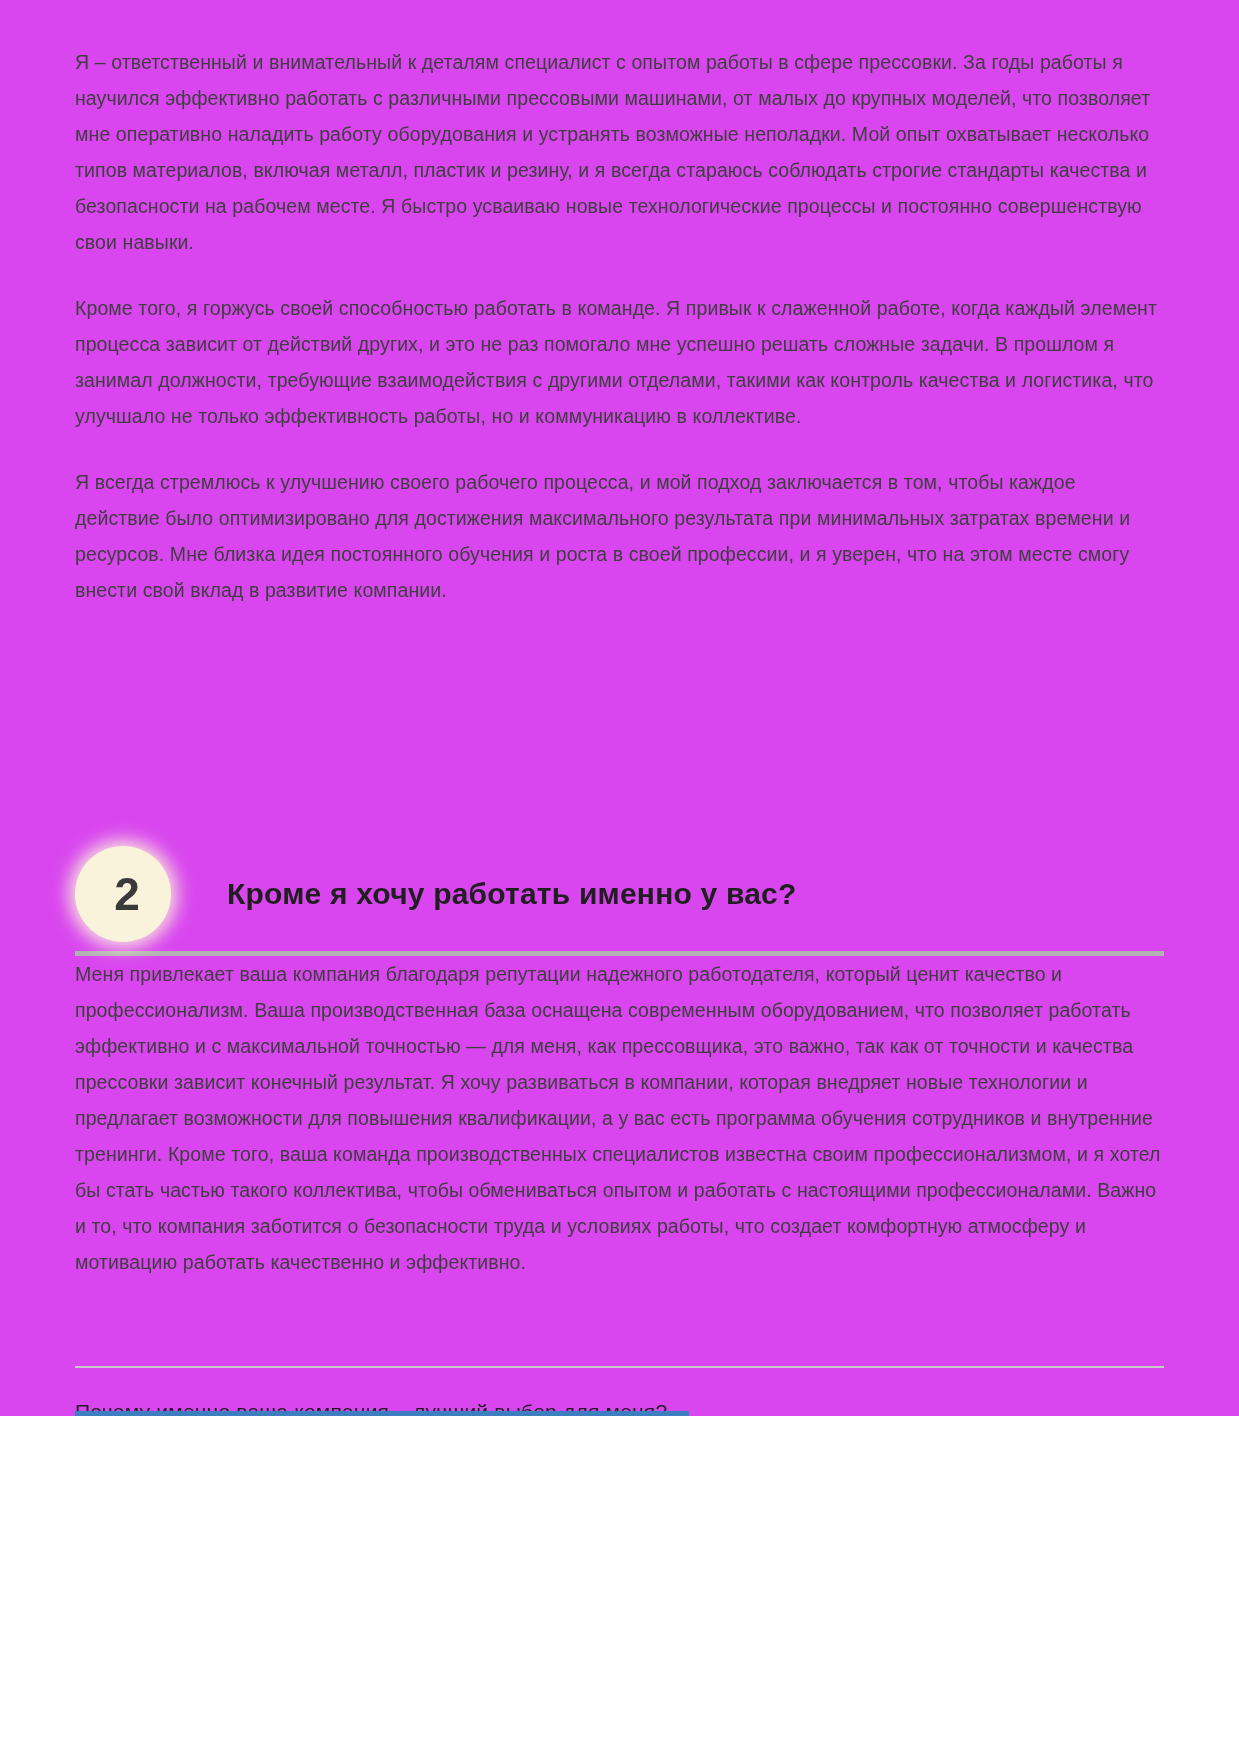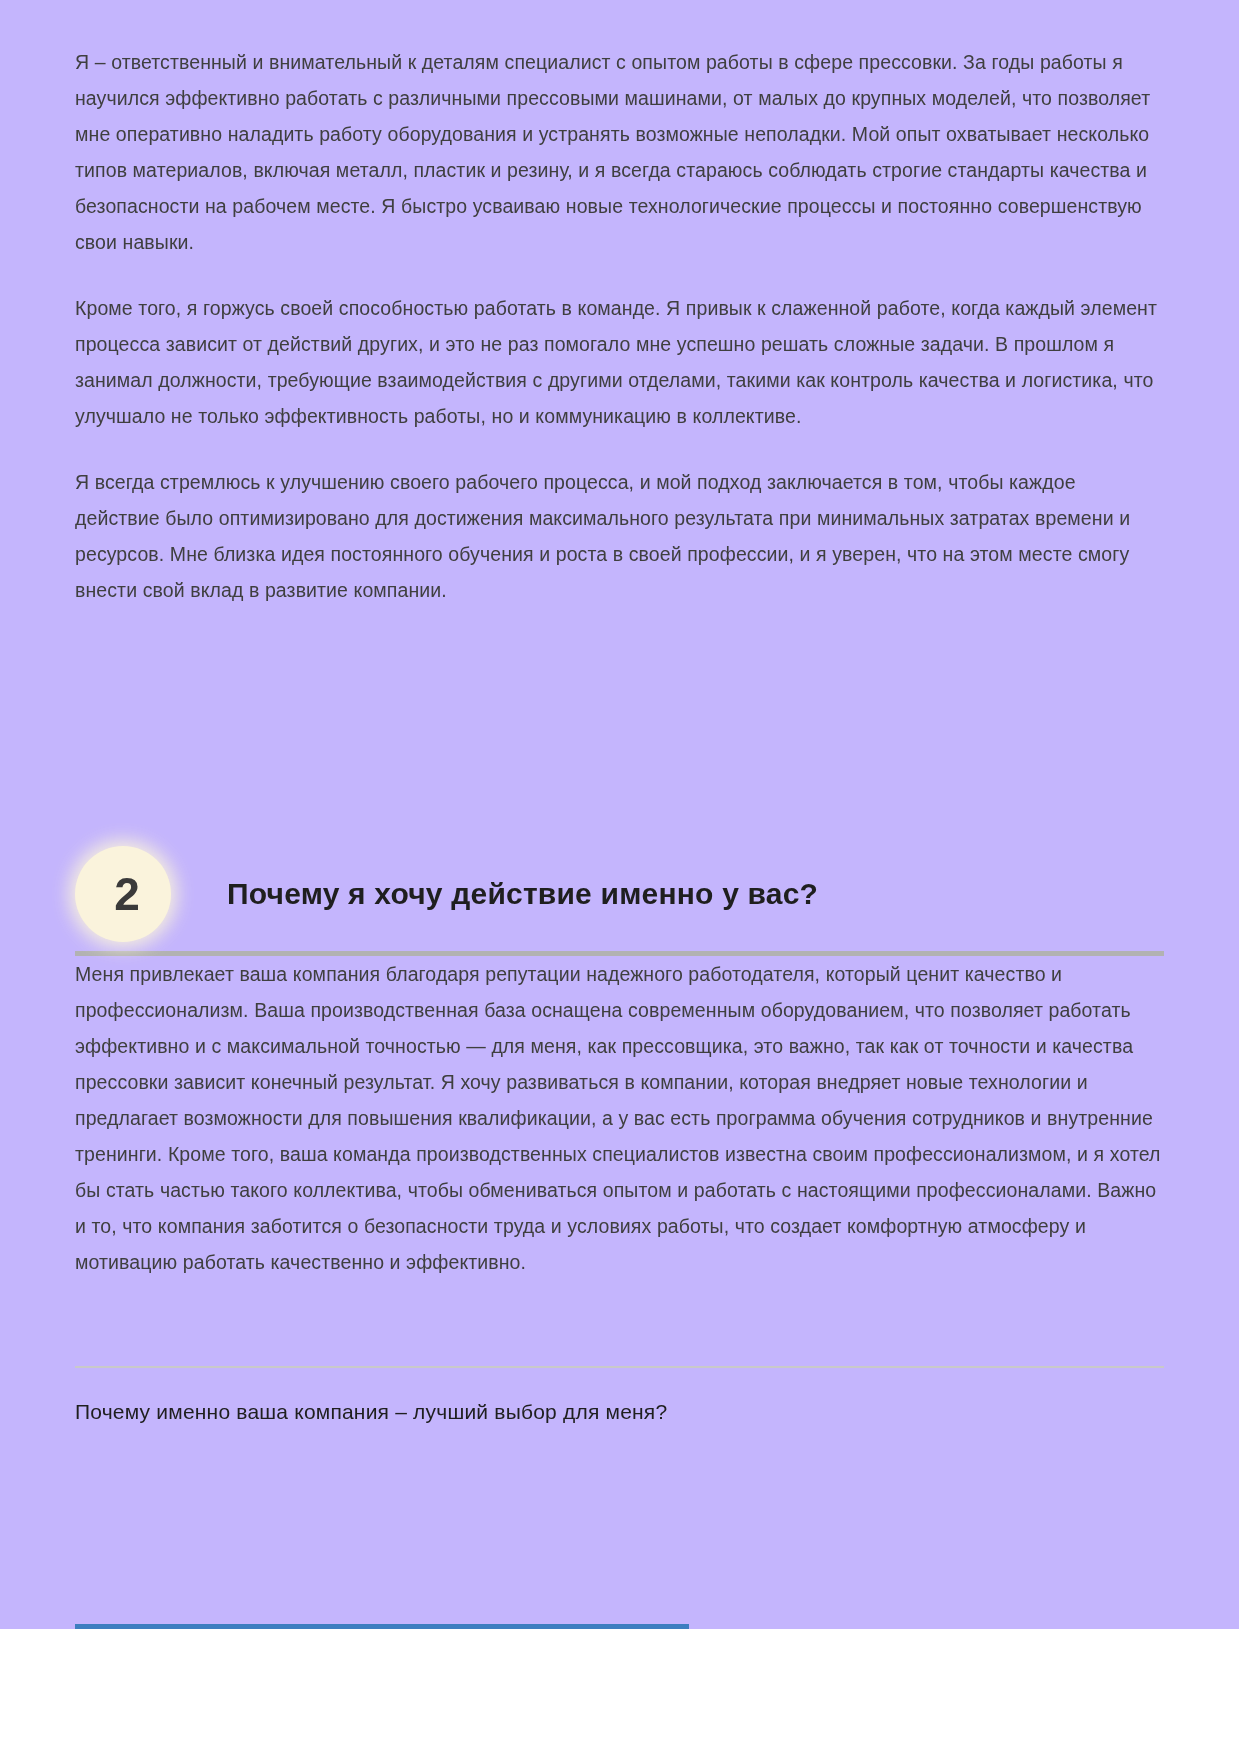--- a/index.html
+++ b/index.html
@@ -1,21 +1,21 @@
 <!DOCTYPE html>
 <html lang="ru"><head>
 <meta charset="utf-8">
 <style>
   * { margin: 0; padding: 0; box-sizing: border-box; }
   html, body { background: #ffffff; }
   .page {
     position: relative;
     width: 1239px;
-    height: 1629px;
-    background: #c4b5fd;
+    height: 1416px;
+    background: #d946ef;
     overflow: hidden;
     font-family: "Liberation Sans", "DejaVu Sans", sans-serif;
     color: #3f3f3f;
   }
   .content {
     position: relative;
     width: 1089px;
     margin-left: 75px;
     padding-top: 44px;
   }
@@ -94,21 +94,21 @@
   <div class="content">
 
     <p class="body-par">Я – ответственный и внимательный к деталям специалист с опытом работы в сфере прессовки. За годы работы я научился эффективно работать с различными прессовыми машинами, от малых до крупных моделей, что позволяет мне оперативно наладить работу оборудования и устранять возможные неполадки. Мой опыт охватывает несколько типов материалов, включая металл, пластик и резину, и я всегда стараюсь соблюдать строгие стандарты качества и безопасности на рабочем месте. Я быстро усваиваю новые технологические процессы и постоянно совершенствую свои навыки.</p>
     <p class="body-par">Кроме того, я горжусь своей способностью работать в команде. Я привык к слаженной работе, когда каждый элемент процесса зависит от действий других, и это не раз помогало мне успешно решать сложные задачи. В прошлом я занимал должности, требующие взаимодействия с другими отделами, такими как контроль качества и логистика, что улучшало не только эффективность работы, но и коммуникацию в коллективе.</p>
     <p class="body-par">Я всегда стремлюсь к улучшению своего рабочего процесса, и мой подход заключается в том, чтобы каждое действие было оптимизировано для достижения максимального результата при минимальных затратах времени и ресурсов. Мне близка идея постоянного обучения и роста в своей профессии, и я уверен, что на этом месте смогу внести свой вклад в развитие компании.</p>
 
     <div class="section-header">
       <div class="num-badge">
         <span>2</span>
       </div>
-      <h2 class="section-title">Почему я хочу действие именно у вас?</h2>
+      <h2 class="section-title">Кроме я хочу работать именно у вас?</h2>
     </div>
 
     <hr class="divider-thick">
 
     <p class="body-par section-par">Меня привлекает ваша компания благодаря репутации надежного работодателя, который ценит качество и профессионализм. Ваша производственная база оснащена современным оборудованием, что позволяет работать эффективно и с максимальной точностью — для меня, как прессовщика, это важно, так как от точности и качества прессовки зависит конечный результат. Я хочу развиваться в компании, которая внедряет новые технологии и предлагает возможности для повышения квалификации, а у вас есть программа обучения сотрудников и внутренние тренинги. Кроме того, ваша команда производственных специалистов известна своим профессионализмом, и я хотел бы стать частью такого коллектива, чтобы обмениваться опытом и работать с настоящими профессионалами. Важно и то, что компания заботится о безопасности труда и условиях работы, что создает комфортную атмосферу и мотивацию работать качественно и эффективно.</p>
 
     <hr class="divider-thin">
 
     <h3 class="subheading">Почему именно ваша компания – лучший выбор для меня?</h3>
 

